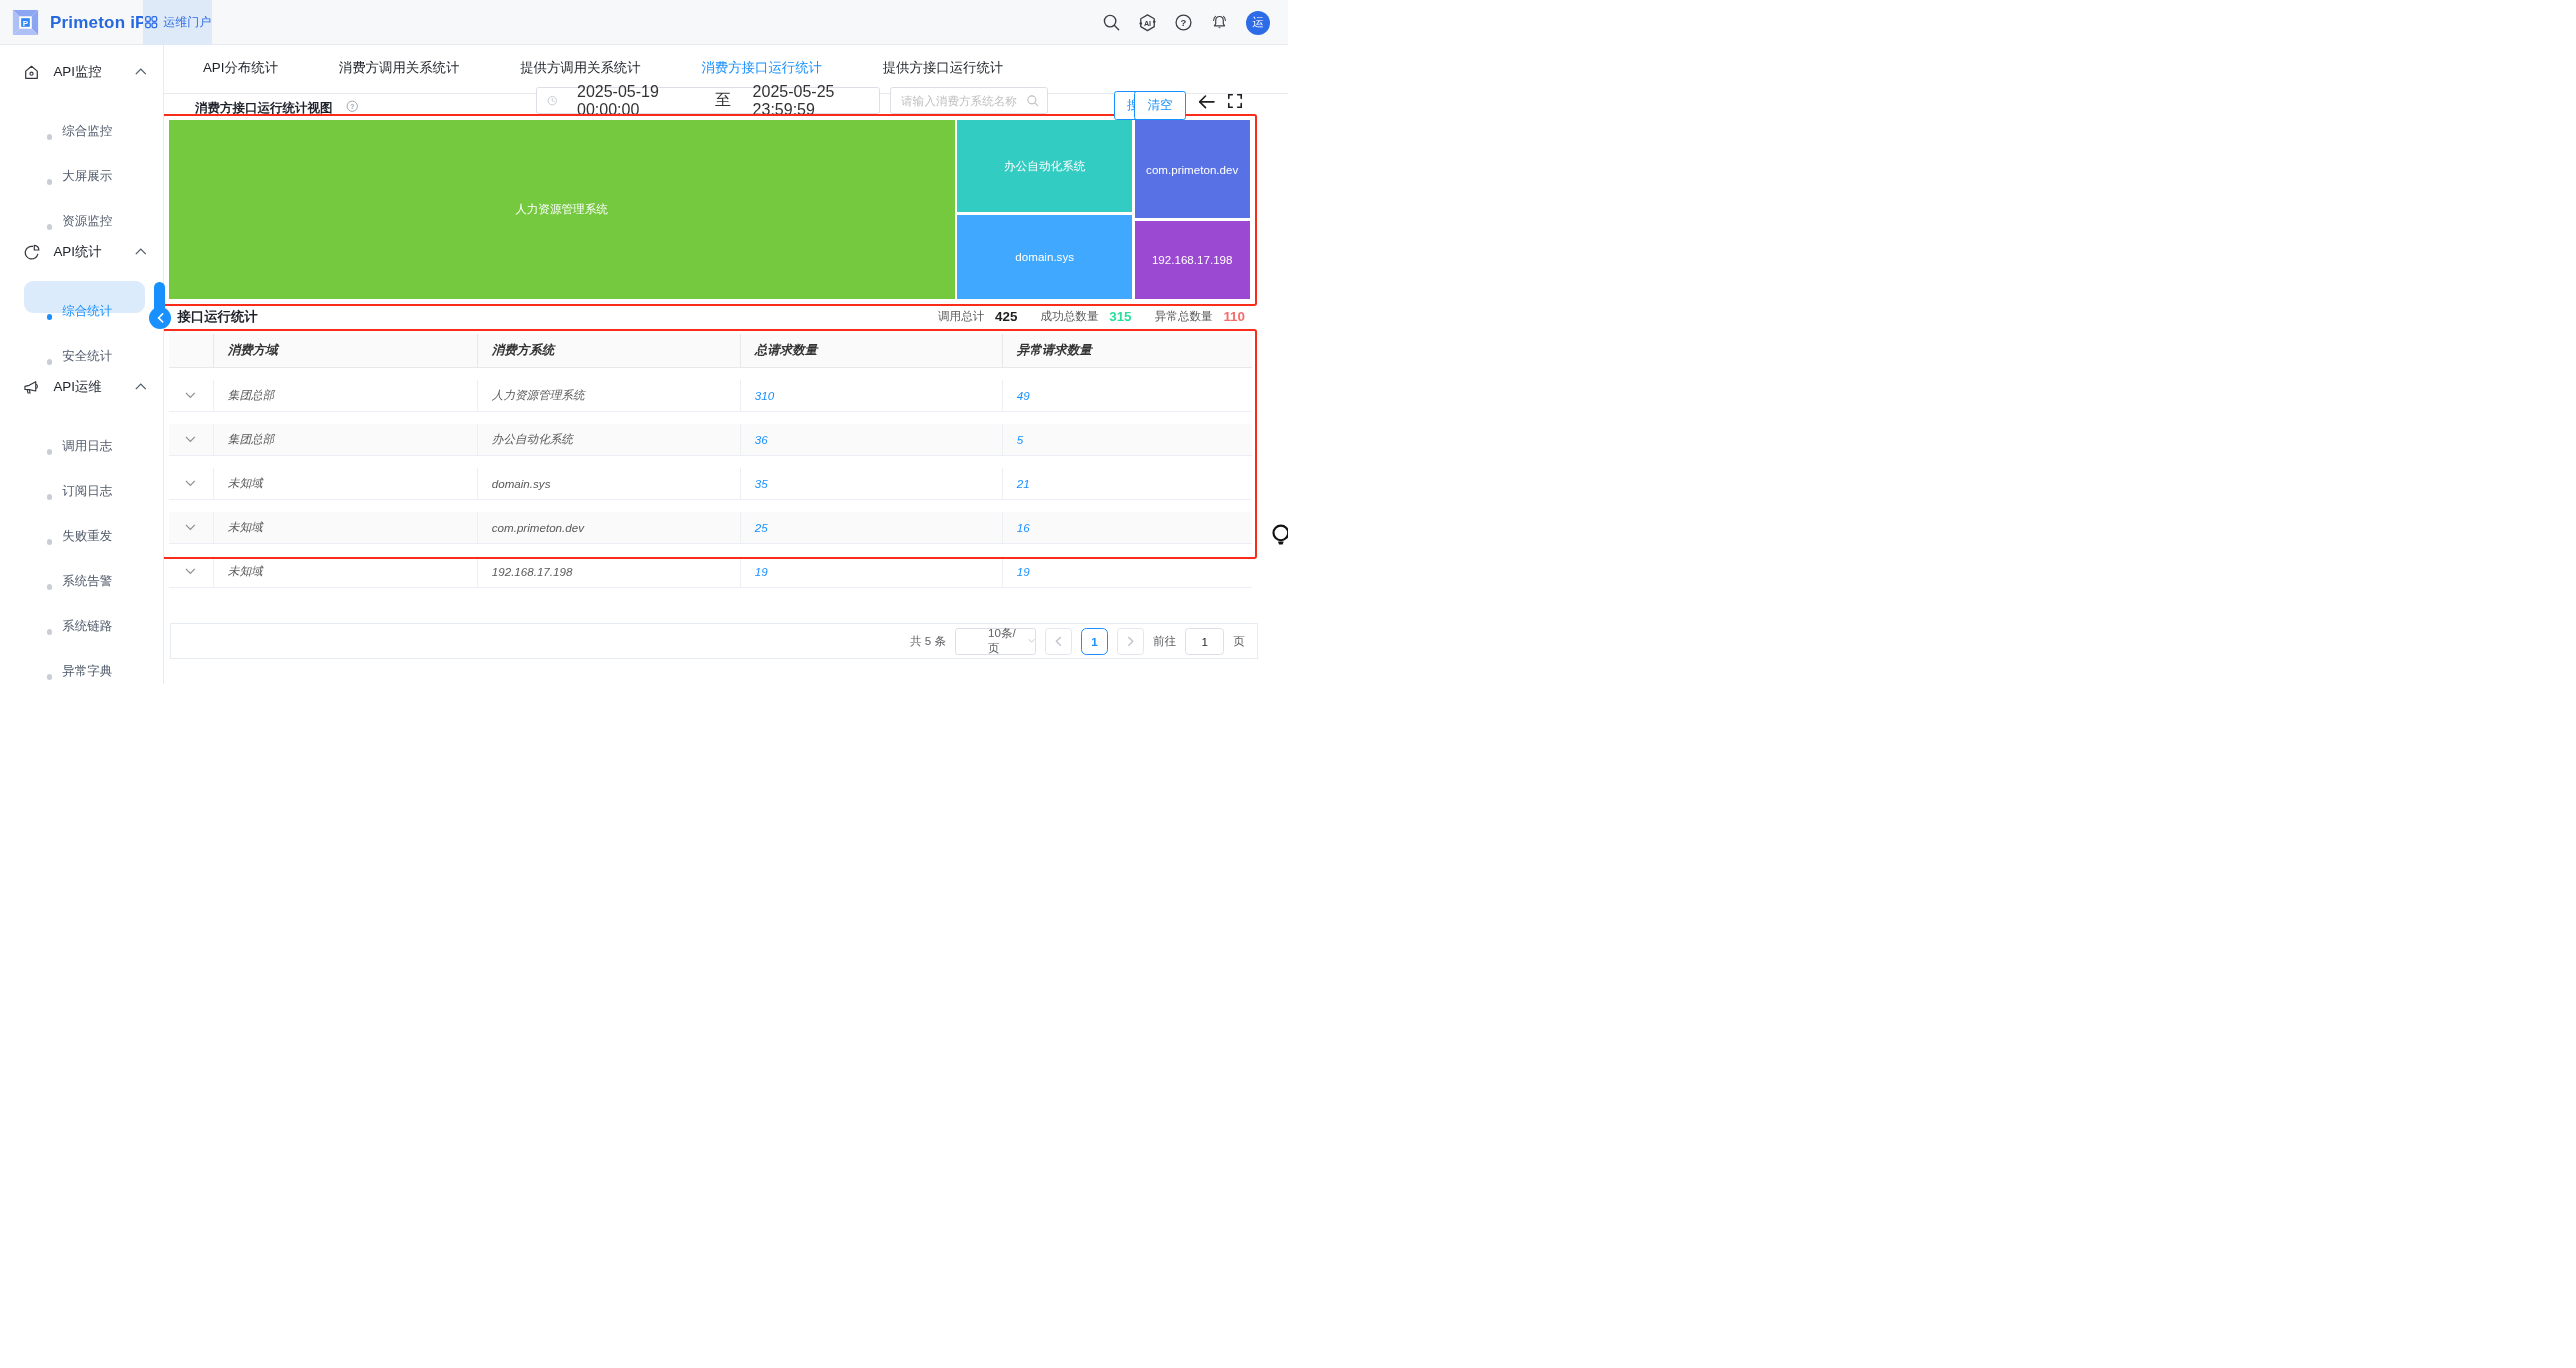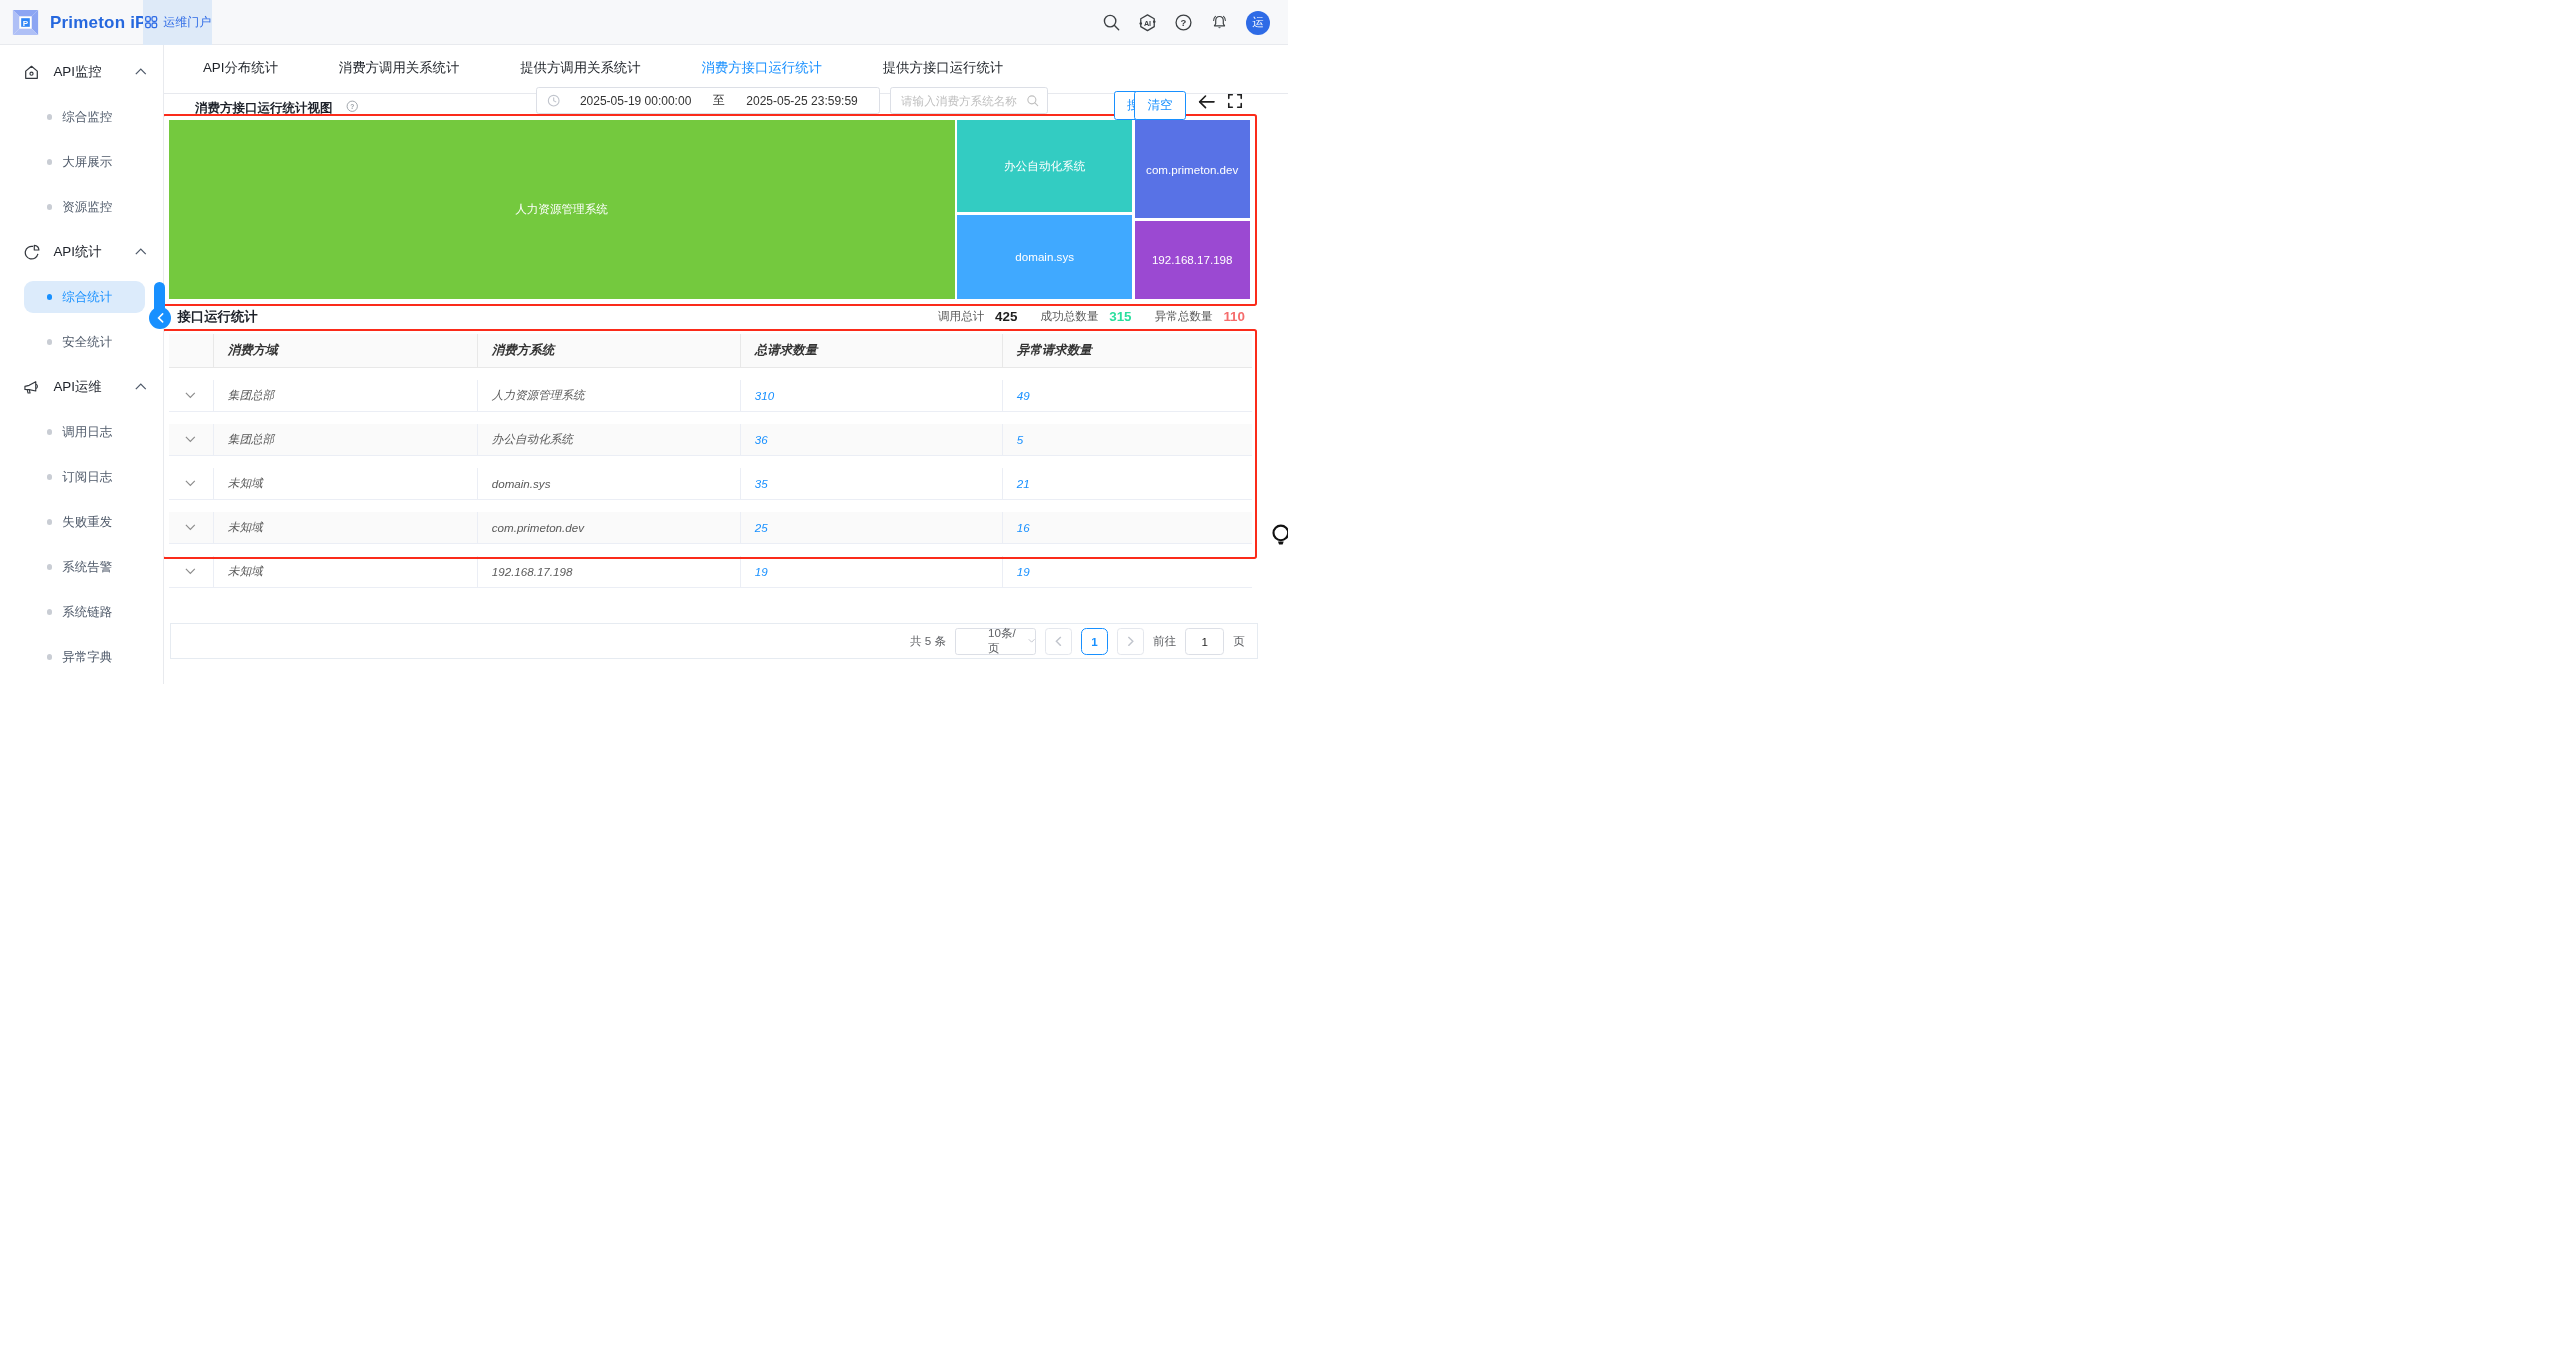--- a/index.html
+++ b/index.html
@@ -18,40 +18,40 @@
   .tb-icon { width:19px; height:19px; display:flex; align-items:center; justify-content:center; cursor:pointer; }
   .avatar { width:24px; height:24px; border-radius:50%; background:#2E6BE6; color:#fff; font-size:11.6px;
             display:flex; align-items:center; justify-content:center; cursor:pointer; }
 
   
   .sidebar { position:absolute; left:0; top:45px; width:164px; height:640px; background:#fff;
              border-right:0.9px solid #E8EAEE; padding-top:4.5px; z-index:5; }
   .s-group { height:45px; display:flex; align-items:center; padding:0 16px 0 23px; font-size:13.4px; color:#1D2129; cursor:pointer; }
   .s-group .g-icon { width:17px; height:17px; margin-right:13.4px; flex:0 0 auto; }
   .s-group .g-label { flex:1; }
-  .s-item { position:relative; height:45px; display:flex; align-items:center; padding-left:47px; font-size:12.5px; color:#4E5969; cursor:pointer; }
+  .s-item { position:relative; height:45px; display:flex; align-items:flex-end; padding-left:47px; font-size:12.5px; color:#4E5969; cursor:pointer; }
   .s-item .dot { position:relative; z-index:1; width:5.4px; height:5.4px; border-radius:50%; background:#C9CDD4; margin-right:9.8px; }
   .s-item .s-label { position:relative; z-index:1; }
   .s-item.active { color:#1890FF; }
   .s-item.active .dot { background:#1890FF; }
   .s-item.active::before { content:""; position:absolute; left:24px; right:18px; top:6.3px; bottom:6.3px; background:#DCEBFB; border-radius:9px; }
 
   
   .main { position:absolute; left:164px; top:45px; width:1125px; height:640px; background:#fff; }
 
   .tabs { position:absolute; left:0; top:0; width:100%; height:49px; border-bottom:0.9px solid #E7E9EE;
           display:flex; padding-left:38px; gap:59px; }
   .tab { display:flex; align-items:center; font-size:13.4px; color:#1F2329; cursor:pointer;
          border-bottom:2.7px solid transparent; padding:0 0.9px; }
   .tab.active { color:#1890FF; border-bottom-color:#1890FF; }
 
   .view-title { position:absolute; left:31px; top:55px; height:18px; display:flex; gap:13px;
                 font-size:12.5px; font-weight:bold; color:#1D2129; }
   .datebox { position:absolute; left:372px; top:42px; width:344px; height:27px; border:0.9px solid #DCDFE6; border-radius:2.7px;
-             background:#fff; display:flex; align-items:center; padding:0 9.8px; font-size:12px; color:#333; cursor:pointer; }
+             background:#fff; display:flex; align-items:center; padding:0 9.8px; font-size:16px; color:#333; cursor:pointer; }
   .datebox .d1 { margin-left:19.7px; }
   .datebox .sep { margin:0 21.5px; }
   .searchbox { position:absolute; left:726px; top:42px; width:158px; height:27px; border:0.9px solid #DCDFE6; border-radius:2.7px;
                background:#fff; display:flex; align-items:center; padding:0 8px; }
   .searchbox input { flex:1; min-width:0; border:none; outline:none; font-size:11.6px; color:#333; background:transparent; }
   .searchbox input::placeholder { color:#BFBFBF; }
   .btn { position:absolute; top:46px; height:29px; background:#fff; border:0.9px solid #1890FF; color:#1890FF;
          font-size:12.5px; border-radius:2.7px; display:flex; align-items:center; justify-content:center; cursor:pointer; z-index:6; }
   .btn.search { left:908px; width:51px;margin-left:42px; }
   .btn.clear { left:970px; width:52px; }

